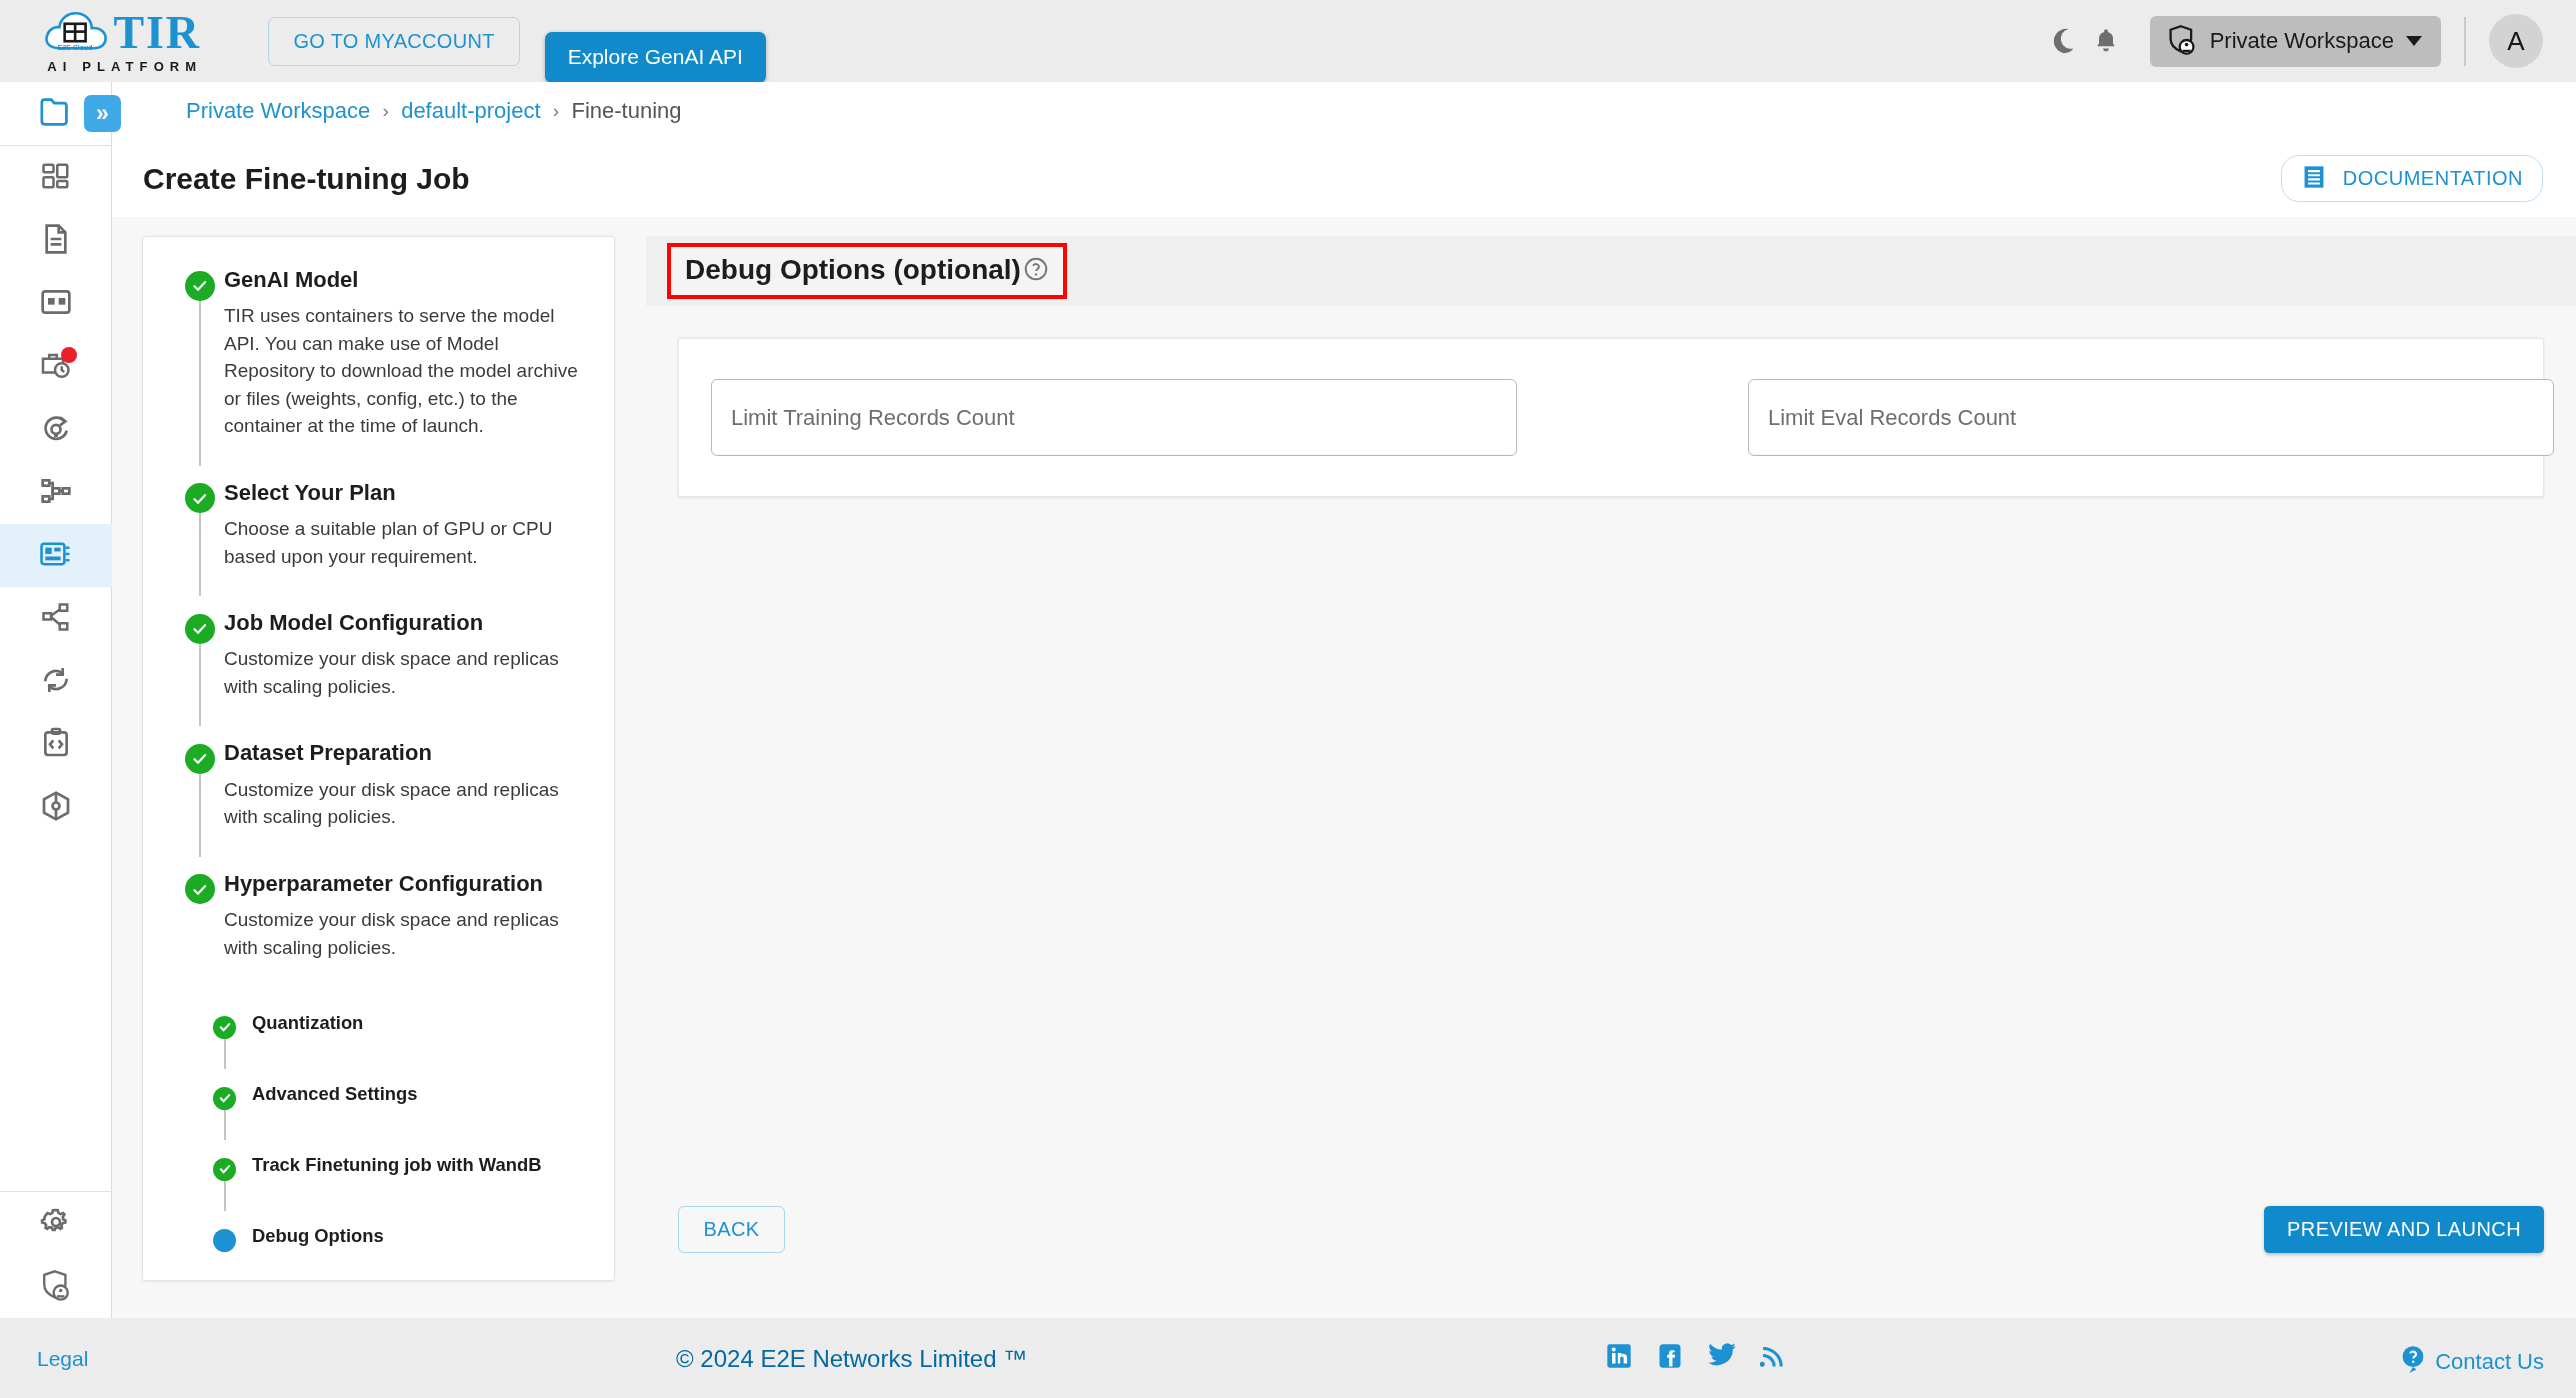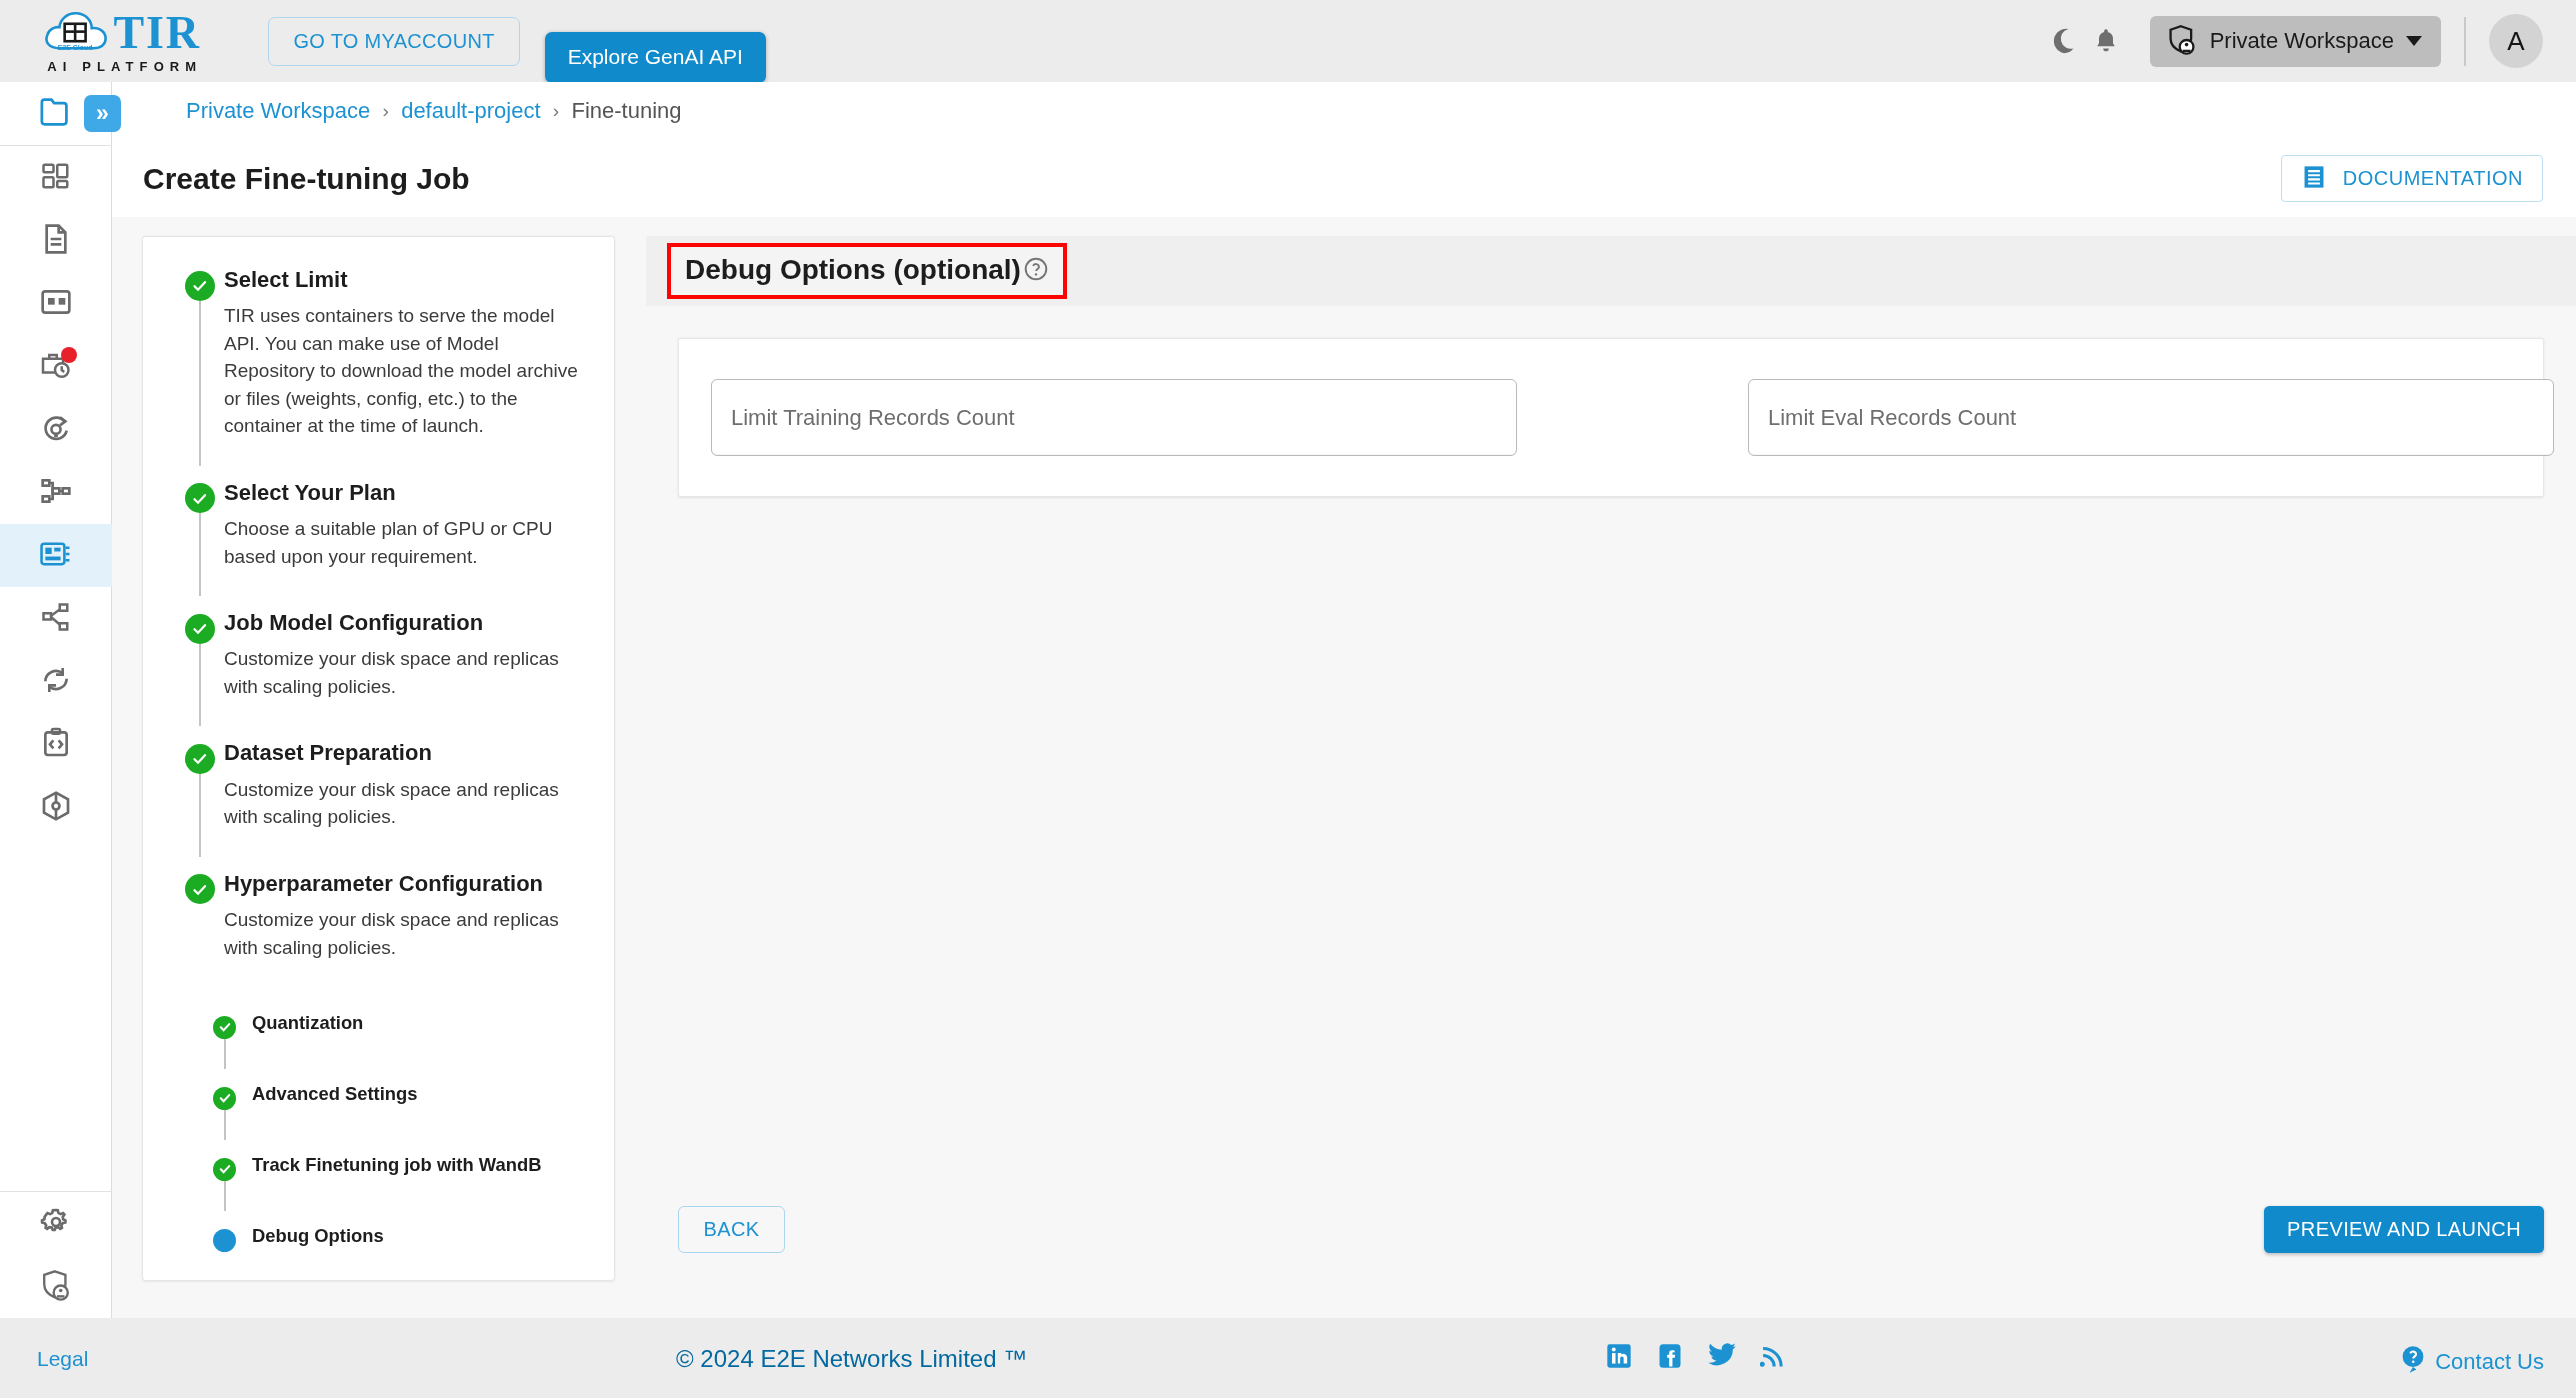--- a/index.html
+++ b/index.html
@@ -116,21 +116,21 @@
   }
   #pagehead {
     position: absolute; left: 0; top: 0; width: 2464px; height: 77px;
     background: #ffffff;
     display: flex; align-items: center;
   }
   #page-title { margin-left: 31px; font-size: 30px; font-weight: bold; color: #1d1d1d; }
   #btn-doc {
     margin-left: auto; margin-right: 33px;
     height: 47px; padding: 0 19px;
-    border: 0.9px solid #bcdff3; border-radius: 4px; background: #ffffff;
+    border: 0.9px solid #bcdff3; border-radius: 18px; background: #ffffff;
     display: flex; align-items: center; gap: 16px; cursor: pointer;
   }
   #btn-doc .lbl { color: #1c92d2; font-size: 20px; letter-spacing: 0.5px; }
 
   
   #stepper {
     position: absolute; left: 30px; top: 96px; width: 473px;
     background: #ffffff; border: 0.9px solid #e4e4e4; border-radius: 3.5px;
     padding: 30px 0 33px 0;
     box-shadow: 0 0.9px 2.6px rgba(0,0,0,.07);
@@ -471,21 +471,21 @@
 
   <div id="stepper">
 
     <div class="step step-gap-main">
       <span class="rail-line"></span>
       <span class="bullet">
         <svg width="17.5" height="17.5" viewBox="0 0 20 20">
             <path d="M4 10.5l4 4 8-8.6" fill="none" stroke="#ffffff" stroke-width="2.6" stroke-linecap="round"></path>
           </svg>
       </span>
-      <div class="stitle">Select Limit</div>
+      <div class="stitle">GenAI Model</div>
       <div class="sdesc">TIR uses containers to serve the model API. You can make use of Model Repository to download the model archive or files (weights, config, etc.) to the container at the time of launch.</div>
     </div>
 
     <div class="step step-gap-main">
       <span class="rail-line"></span>
       <span class="bullet">
         <svg width="17.5" height="17.5" viewBox="0 0 20 20">
             <path d="M4 10.5l4 4 8-8.6" fill="none" stroke="#ffffff" stroke-width="2.6" stroke-linecap="round"></path>
           </svg>
       </span>

